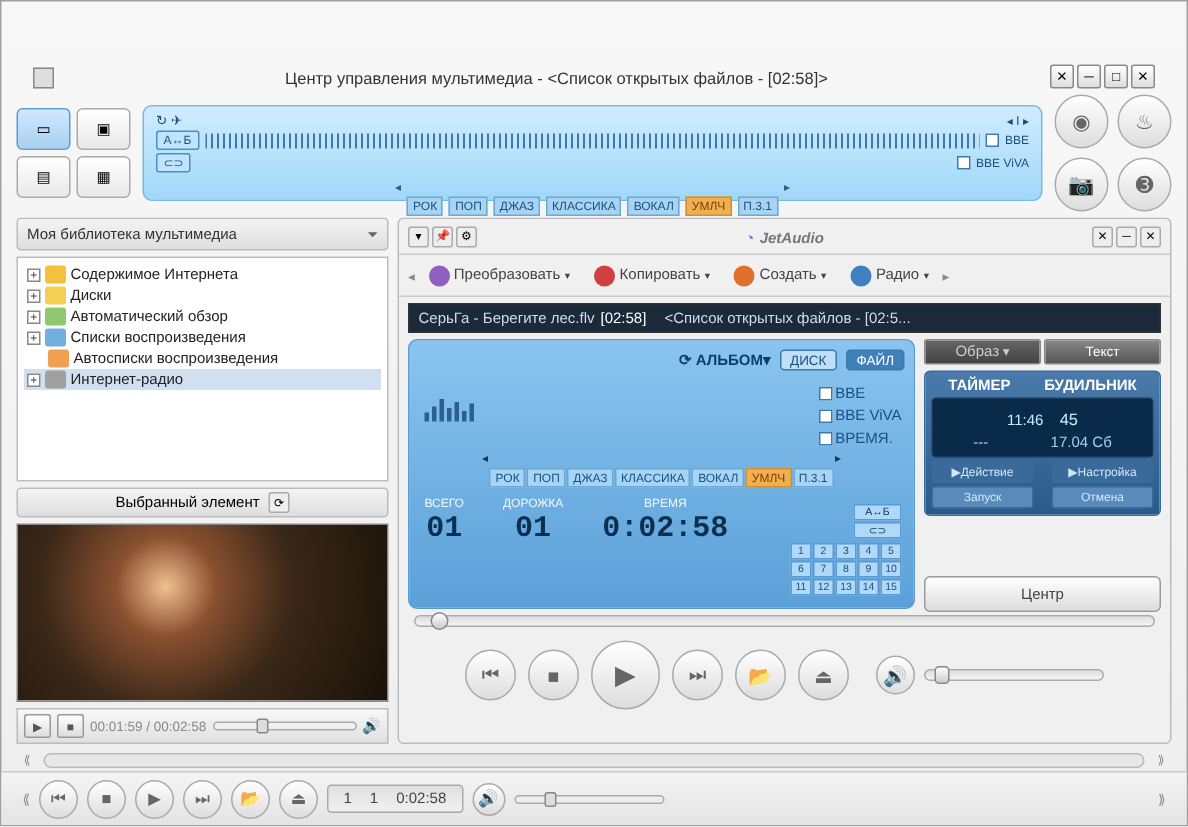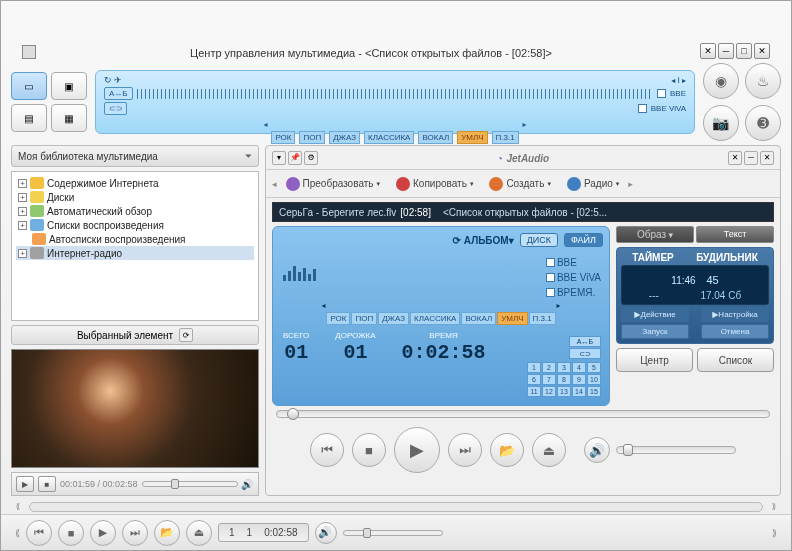--- a/index.html
+++ b/index.html
@@ -84,21 +84,21 @@
 .tabrow { display: flex; gap: 2px; }
 .tab { flex: 1; padding: 2px 0; text-align: center; border: 1px solid #888; border-radius: 2px; background: linear-gradient(#666,#444); color: #ccc; font-size: 9px; cursor: pointer; }
 .tab.on { background: linear-gradient(#888,#555); color: #fff; }
 .timerbox { border: 1px solid #3a6a9a; border-radius: 4px; background: linear-gradient(#4a7aaa,#2a5a8a); padding: 4px; display: flex; flex-direction: column; gap: 2px; color: #d0e8ff; }
 .timerhdr { display: flex; justify-content: space-around; font-size: 8px; font-weight: bold; color: #fff; }
 .clockbox { border: 1px solid #1a3a5a; border-radius: 3px; background: #0a2a4a; padding: 3px 6px; }
 .clock { font-family: 'Courier New', monospace; font-size: 18px; color: #c0f0ff; text-align: center; }
 .date { display: flex; justify-content: space-around; font-size: 8px; color: #a0d0f0; margin-top: 1px; }
 .actionrow { display: flex; gap: 12px; }
 .actbtn { flex: 1; padding: 2px 0; text-align: center; border: 1px solid #3a6a9a; border-radius: 2px; background: #3a6a9a; color: #d0e8ff; font-size: 8px; cursor: pointer; }
-.bigbtnrow { display: flex; gap: 4px; }
+.bigbtnrow { display: flex; gap: 4px; margin-top: 36px; }
 .bigbtn { flex: 1; height: 24px; border: 1px solid #999; border-radius: 4px; background: linear-gradient(#fff,#ddd); display: flex; align-items: center; justify-content: center; font-size: 10px; color: #444; cursor: pointer; }
 
 .seekrow { height: 16px; display: flex; align-items: center; padding: 0 10px; }
 .seek { flex: 1; height: 8px; border: 1px solid #aaa; border-radius: 4px; background: linear-gradient(#ddd,#f4f4f4); position: relative; }
 .seekh { position: absolute; width: 12px; height: 12px; top: -3px; left: 2%; border: 1px solid #888; background: linear-gradient(#fff,#ccc); border-radius: 50%; }
 
 .ctrlrow { height: 56px; display: flex; align-items: center; justify-content: center; gap: 8px; padding: 0 10px; }
 .cbtn { width: 34px; height: 34px; border: 1px solid #aaa; border-radius: 50%; background: linear-gradient(#fff,#ddd); display: flex; align-items: center; justify-content: center; font-size: 13px; color: #666; cursor: pointer; }
 .cbtn.big { width: 46px; height: 46px; font-size: 18px; }
 .volrow { display: flex; align-items: center; gap: 6px; margin-left: 10px; }
@@ -378,21 +378,20 @@
               <div class="actbtn">▶Действие</div>
               <div class="actbtn">▶Настройка</div>
             </div>
             <div class="actionrow">
               <div class="actbtn" style="background:#5a8aba">Запуск</div>
               <div class="actbtn" style="background:#5a8aba">Отмена</div>
             </div>
           </div>
           <div class="bigbtnrow">
             <div class="bigbtn">Центр</div>
-            <div class="bigbtn">Список</div>
           </div>
         </div>
       </div>
 
       <div class="seekrow">
         <div class="seek">
             <div class="seekh"></div>
           </div>
       </div>
 

